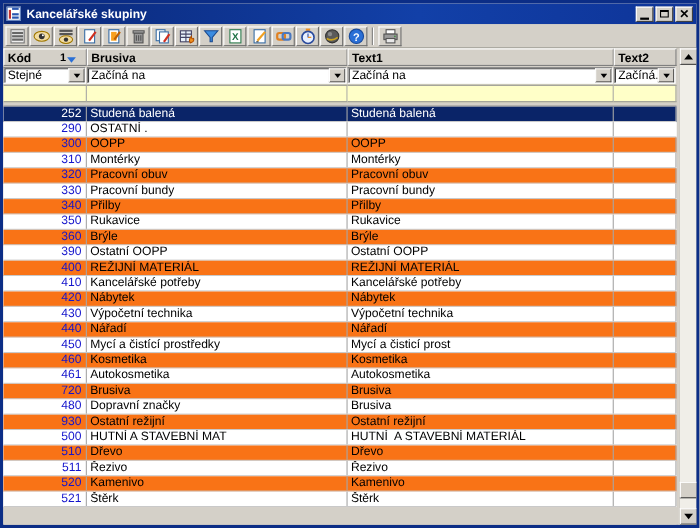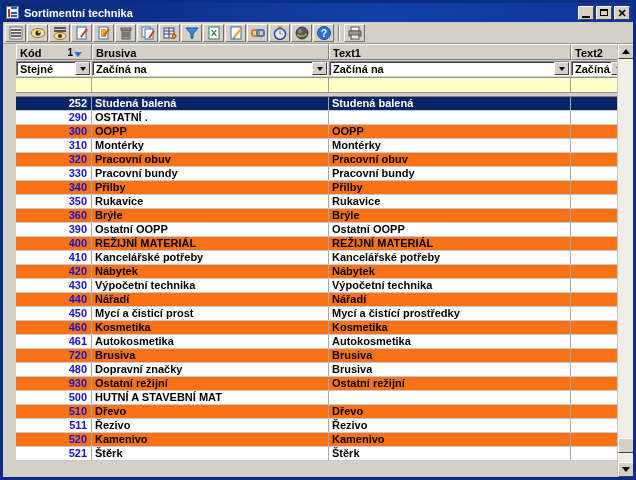--- a/index.html
+++ b/index.html
@@ -19,41 +19,41 @@
   .g-max { width:8px; height:7px; border:1px solid #000; border-top-width:2px; }
   .g-close { font-size:11px; font-weight:bold; color:#000; line-height:10px; }
 
   
   .toolbar { height:22px; background:#D4D0C8; border-bottom:1px solid #9C9A92; display:flex; align-items:center; padding:1px 2px; gap:1px; }
   .tb-btn { width:21px; height:18px; background:#D4D0C8; border:1px solid; border-color:#FFFFFF #6E6E6E #6E6E6E #FFFFFF; display:flex; align-items:center; justify-content:center; flex:0 0 auto; }
   .tb-btn svg { display:block; }
   .tb-sep { width:2px; height:16px; border-left:1px solid #808080; border-right:1px solid #FFFFFF; margin:0 3px; flex:0 0 auto; }
 
   
-  .content { position:relative; height:433px; background:#D4D0C8; padding-left:13px; }
+  .content { position:relative; height:433px; background:#D4D0C8; padding-left:0; }
   .gridw { width:612px; }
   .grid-row4 { display:grid; grid-template-columns:76px 237px 242px 57px; }
   .h-row { height:16px; }
   .h-cell { background:#D4D0C8; border:1px solid; border-color:#FFFFFF #808080 #808080 #FFFFFF; font-size:11px; font-weight:bold; color:#000; padding:1px 3px 0 3px; display:flex; align-items:center; overflow:hidden; white-space:nowrap; }
   .sort-badge { margin-left:auto; margin-right:6px; display:flex; align-items:center; gap:1px; color:#000; font-size:10px; font-weight:bold; }
   .sort-arrow { width:0; height:0; border-left:4px solid transparent; border-right:4px solid transparent; border-top:5px solid #2A6FD6; margin-top:3px; }
 
   .f-row { height:17px; background:#D4D0C8; }
-  .combo { margin:1px 1px 1px 0; height:15px; background:#FFFFFF; border:1px solid; border-color:#808080 #FFFFFF #FFFFFF #808080; box-shadow:inset 1px 1px 0 #404040; display:flex; align-items:stretch; overflow:hidden;font-weight:bold; }
+  .combo { margin:1px 1px 1px 0; height:15px; background:#FFFFFF; border:1px solid; border-color:#808080 #FFFFFF #FFFFFF #808080; box-shadow:inset 1px 1px 0 #404040; display:flex; align-items:stretch; overflow:hidden; }
   .combo-text { flex:1; font-size:11px; color:#000; padding:1px 0 0 3px; white-space:nowrap; overflow:hidden; }
   .combo-btn { width:15px; background:#D4D0C8; border:1px solid; border-color:#FFFFFF #404040 #404040 #FFFFFF; display:flex; align-items:center; justify-content:center; flex:0 0 auto; }
   .dd-arrow { width:0; height:0; border-left:3px solid transparent; border-right:3px solid transparent; border-top:4px solid #000; }
 
   .y-row { height:16px; }
   .y-cell { background:#FFFFC8; border-right:1px solid #A0A0A0; border-bottom:1px solid #909090; border-top:1px solid #909090; }
 
   .splitter { height:4px; background:#D4D0C8; border-bottom:1px solid #808080; width:612px; }
 
   .grid-body { width:612px; background:#FFFFFF; }
-  .row { height:14px; background:#FFFFFF; border-bottom:1px solid #C9C9C9; cursor:default;font-weight:bold; }
+  .row { height:14px; background:#FFFFFF; border-bottom:1px solid #C9C9C9; cursor:default; }
   .row.alt { background:#f97316; }
   .row.selected { background:#0A2468; }
   .row.selected .cell { color:#FFFFFF; }
   .cell { font-size:11px; line-height:13px; color:#000; padding:0 3px; border-right:1px solid #A6A6A6; overflow:hidden; white-space:pre; }
   .cell-kod { text-align:right; padding-right:4px; color:#1414CC; }
   .bottom-strip { height:16px; background:#D4D0C8; width:612px; }
 
   
   .vscroll { position:absolute; top:0; right:0; bottom:0; width:16px; background:#F0EEE8; border-left:1px solid #C8C4BC; }
   .sb-btn { position:absolute; left:0; width:16px; height:15px; background:#D4D0C8; border:1px solid; border-color:#FFFFFF #404040 #404040 #FFFFFF; display:flex; align-items:center; justify-content:center; }
@@ -67,21 +67,21 @@
 
 <div class="window">
 
   <div class="titlebar">
     <span class="app-icon">
         <b></b>
         <i></i>
         <i></i>
         <i></i>
       </span>
-    <span class="title-text">Sortimentní technika</span>
+    <span class="title-text">Kancelářské skupiny</span>
     <span class="win-btns">
       <span class="win-btn">
           <span class="g-min"></span>
         </span>
       <span class="win-btn">
           <span class="g-max"></span>
         </span>
       <span class="win-btn">
           <span class="g-close">✕</span>
         </span>
@@ -388,22 +388,22 @@
     <div class="cell cell-text2"></div>
   </div>
         <div class="row grid-row4 alt">
     <div class="cell cell-kod">440</div>
     <div class="cell cell-hodnota">Nářadí</div>
     <div class="cell cell-text1">Nářadí</div>
     <div class="cell cell-text2"></div>
   </div>
         <div class="row grid-row4">
     <div class="cell cell-kod">450</div>
+    <div class="cell cell-text1">Mycí a čistící prostředky</div>
     <div class="cell cell-hodnota">Mycí a čisticí prost</div>
-    <div class="cell cell-text1">Mycí a čistící prostředky</div>
     <div class="cell cell-text2"></div>
   </div>
         <div class="row grid-row4 alt">
     <div class="cell cell-kod">460</div>
     <div class="cell cell-hodnota">Kosmetika</div>
     <div class="cell cell-text1">Kosmetika</div>
     <div class="cell cell-text2"></div>
   </div>
         <div class="row grid-row4">
     <div class="cell cell-kod">461</div>
@@ -425,20 +425,21 @@
   </div>
         <div class="row grid-row4 alt">
     <div class="cell cell-kod">930</div>
     <div class="cell cell-hodnota">Ostatní režijní</div>
     <div class="cell cell-text1">Ostatní režijní</div>
     <div class="cell cell-text2"></div>
   </div>
         <div class="row grid-row4">
     <div class="cell cell-kod">500</div>
     <div class="cell cell-hodnota">HUTNÍ A STAVEBNÍ MAT</div>
+    <div class="cell cell-text1">HUTNÍ  A STAVEBNÍ MATERIÁL</div>
     <div class="cell cell-text2"></div>
   </div>
         <div class="row grid-row4 alt">
     <div class="cell cell-kod">510</div>
     <div class="cell cell-hodnota">Dřevo</div>
     <div class="cell cell-text1">Dřevo</div>
     <div class="cell cell-text2"></div>
   </div>
         <div class="row grid-row4">
     <div class="cell cell-kod">511</div>

